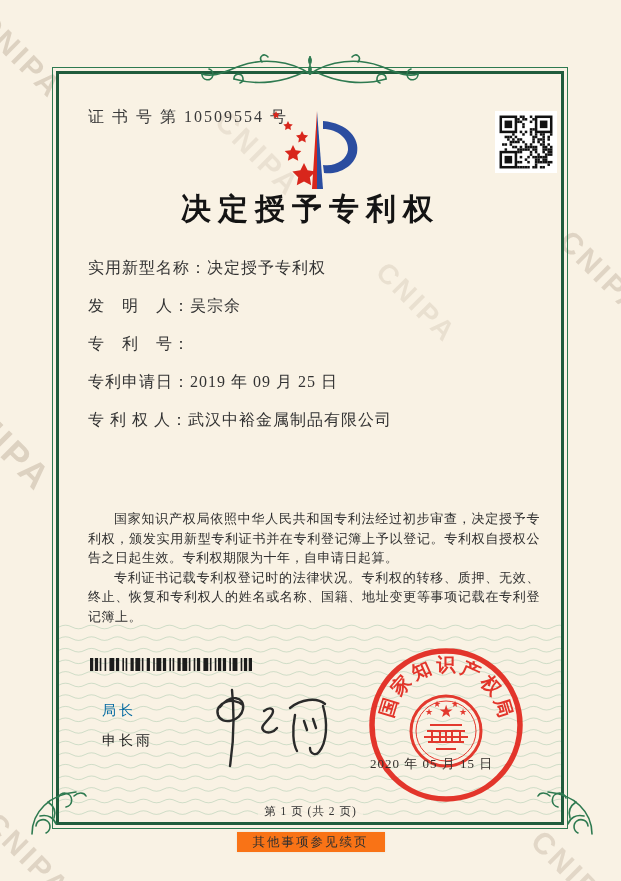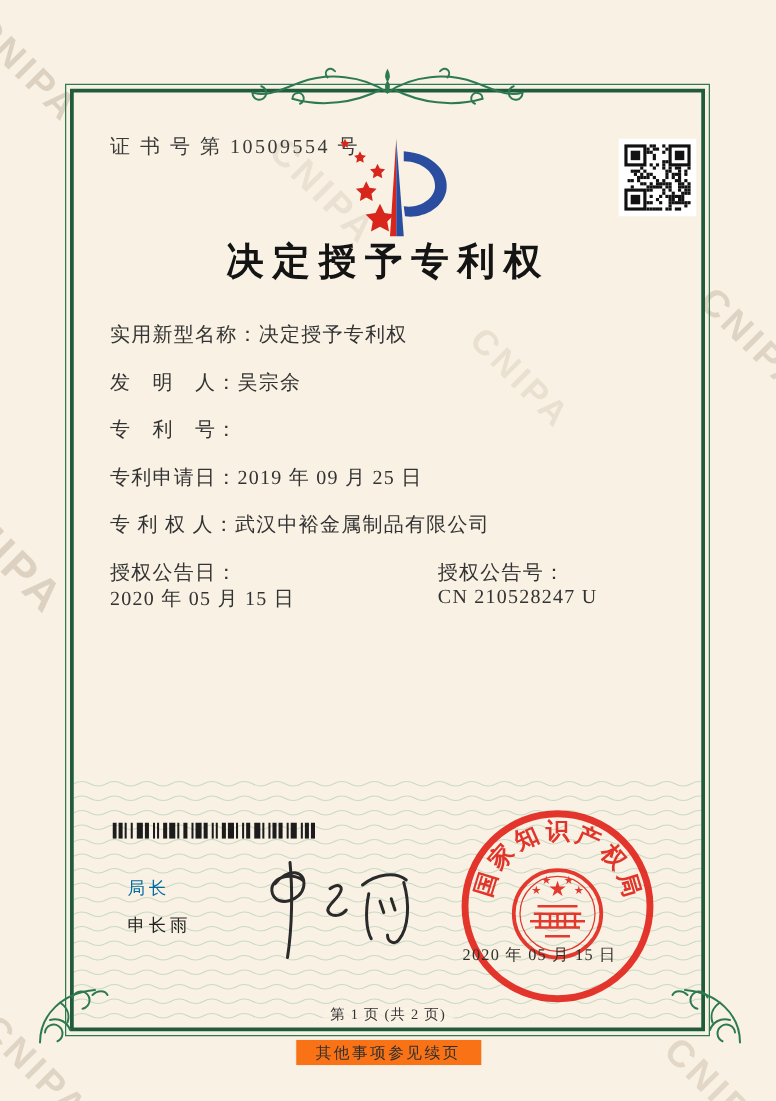--- a/index.html
+++ b/index.html
@@ -334,30 +334,26 @@
       <span class="lbl">专　利　号：</span>
     </div>
     <div class="field-row">
       <span class="lbl">专利申请日：</span>
       <span class="val">2019 年 09 月 25 日</span>
     </div>
     <div class="field-row">
       <span class="lbl">专 利 权 人：</span>
       <span class="val">武汉中裕金属制品有限公司</span>
     </div>
-    <div class="field-row grant-row">
-      <span>
-        <span class="lbl">授权公告日：</span><span class="val">2020 年 05 月 15 日</span>
-      </span>
-      <span class="pair2">
-        <span class="lbl">授权公告号：</span><span class="val">CN 210528247 U</span>
-      </span>
-    </div>
   </div>
 
+  <div class="paragraphs">
+    <p>国家知识产权局依照中华人民共和国专利法经过初步审查，决定授予专利权，颁发实用新型专利证书并在专利登记簿上予以登记。专利权自授权公告之日起生效。专利权期限为十年，自申请日起算。</p>
+    <p>专利证书记载专利权登记时的法律状况。专利权的转移、质押、无效、终止、恢复和专利权人的姓名或名称、国籍、地址变更等事项记载在专利登记簿上。</p>
+  </div>
 
   <svg id="barcode" class="barcode" width="162" height="13" viewBox="0 0 162 13">
       <rect x="0" y="0" width="3.24" height="13" fill="#1c1c1c"></rect>
       <rect x="4.86" y="0" width="3.24" height="13" fill="#1c1c1c"></rect>
       <rect x="9.720000000000002" y="0" width="1.62" height="13" fill="#1c1c1c"></rect>
       <rect x="14.580000000000004" y="0" width="1.62" height="13" fill="#1c1c1c"></rect>
       <rect x="19.440000000000005" y="0" width="4.86" height="13" fill="#1c1c1c"></rect>
       <rect x="25.920000000000005" y="0" width="3.24" height="13" fill="#1c1c1c"></rect>
       <rect x="32.400000000000006" y="0" width="1.62" height="13" fill="#1c1c1c"></rect>
       <rect x="35.64" y="0" width="1.62" height="13" fill="#1c1c1c"></rect>

